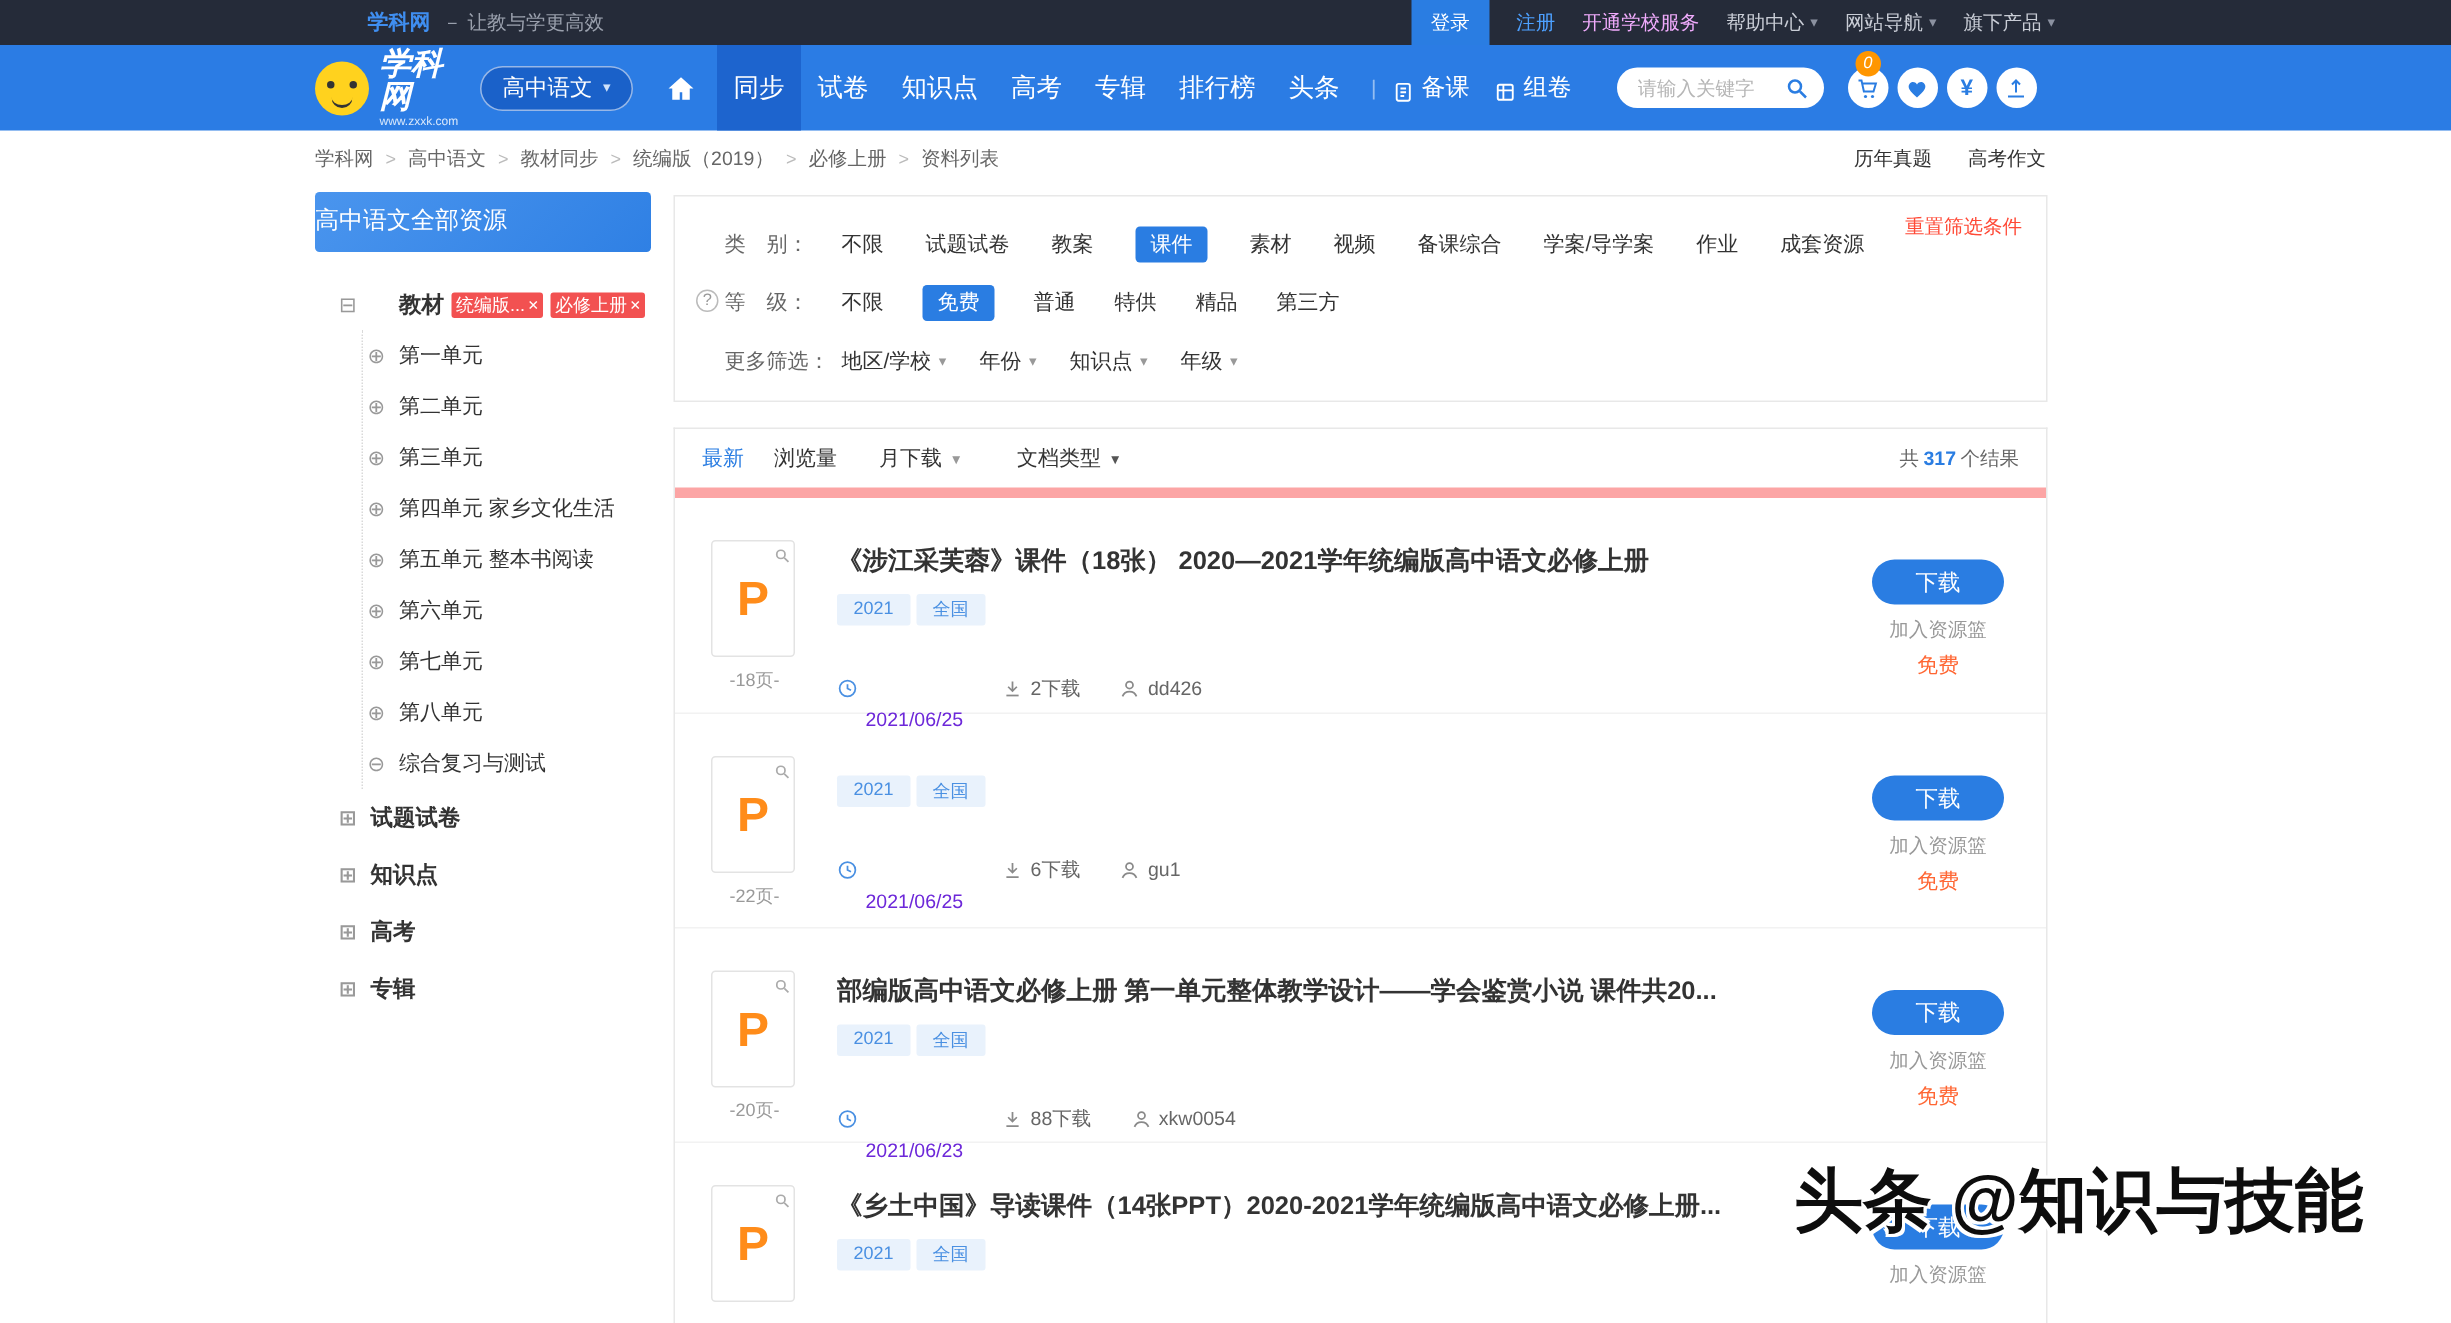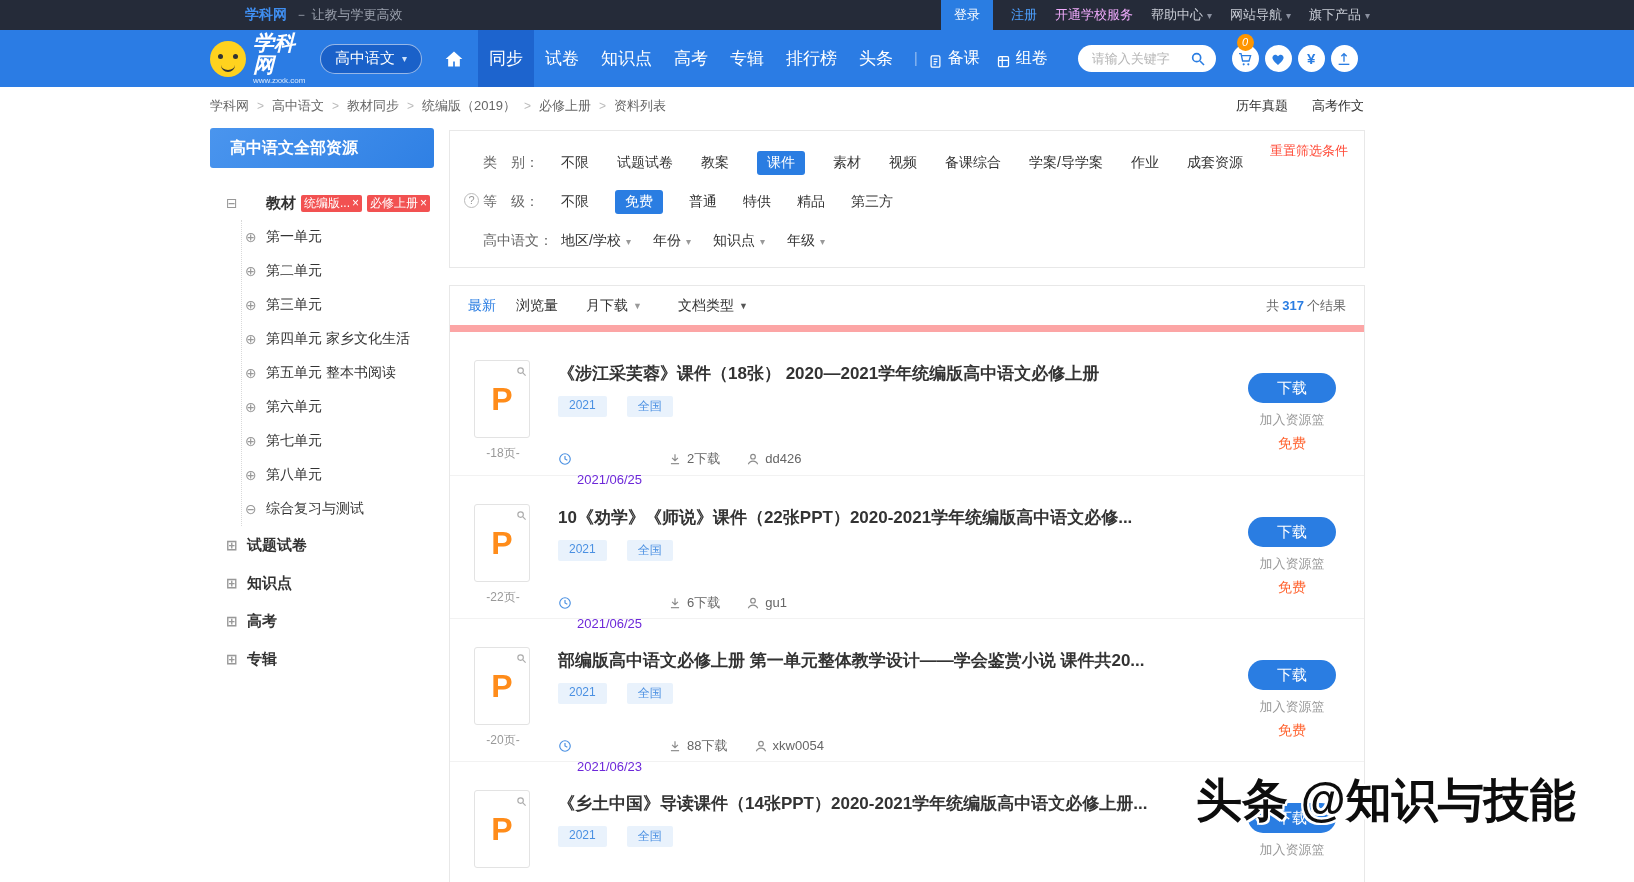--- a/index.html
+++ b/index.html
@@ -53,21 +53,21 @@
   .cart-badge { position:absolute; top:-11px; left:5px; min-width:17px; height:17px; border-radius:9px; background:#ff9600; color:#fff; font-size:11px; line-height:17px; text-align:center; padding:0 4px; }
 
   
   .crumb-bar { position:absolute; left:0; top:87px; width:1634px; height:38px; background:#fff; }
   .crumb-inner { position:absolute; left:210px; right:270px; top:0; height:38px; display:flex; align-items:center; font-size:13px; color:#666; }
   .crumb-sep { margin:0 8px; color:#bbb; font-size:12px; }
   .crumb-links { position:absolute; right:270px; top:0; height:38px; display:flex; align-items:center; gap:24px; font-size:13px; color:#333; }
 
   
   .sidebar { position:absolute; left:210px; top:128px; width:224px; }
-  .sidebar-title { height:40px; line-height:40px; background:linear-gradient(135deg,#4a95ee,#2f80e4); color:#fff; font-size:16px; padding-left:20px; border-radius:3px;font-weight:bold; }
+  .sidebar-title { height:40px; line-height:40px; background:linear-gradient(135deg,#4a95ee,#2f80e4); color:#fff; font-size:16px; border-radius:3px; }
   .tree { position:relative; padding-top:18px; }
   .tree-root { display:flex; align-items:center; padding-left:16px; height:34px; }
   .ticon { color:#999; font-size:14px; width:14px; line-height:14px; flex-shrink:0; background:#fff; }
   .root-label { font-weight:bold; font-size:15px; margin-left:6px; color:#333;padding-left:20px; }
   .side-tag { display:inline-flex; align-items:center; background:#f25151; color:#fff; font-size:12px; padding:1px 3px; border-radius:2px; margin-left:5px; line-height:15px; white-space:nowrap; }
   .side-tag .tag-x { margin-left:2px; font-size:12px; }
   .units { margin-left:31px; border-left:1px dotted #d9d9d9; }
   .units li { display:flex; align-items:center; height:34px; padding-left:3px; font-size:14px; color:#333; }
   .units li span.lbl { margin-left:7px; white-space:nowrap; }
   .sections li { display:flex; align-items:center; height:38px; padding-left:16px; font-size:15px; color:#333; font-weight:bold; }
@@ -99,21 +99,21 @@
 
   .result-item { display:flex; height:143px; padding:28px 16px 0 24px; }
   .result-item + .result-item { border-top:1px solid #f2f2f2; }
   .thumb-col { width:58px; flex-shrink:0; text-align:center; }
   .thumb { position:relative; display:block; width:56px; height:78px; background:#fff; border:1px solid #e3e3e3; border-radius:3px; }
   .ppt-p { position:absolute; left:0; right:0; top:20px; text-align:center; color:#ff8c1a; font-size:32px; font-weight:bold; line-height:36px; }
   .thumb-zoom { position:absolute; right:2px; top:2px; }
   .pages { margin-top:7px; font-size:12px; color:#999; }
   .item-main { flex:1; min-width:0; margin-left:26px; padding-top:2px; }
   .item-title { display:block; font-size:17px; font-weight:bold; color:#333; max-width:100%; overflow:hidden; white-space:nowrap; text-overflow:ellipsis; }
-  .item-tags { display:flex; gap:20px; margin-top:11px; }
+  .item-tags { display:flex; gap:4px; margin-top:11px; }
   .tag-blue { background:#e9f2fc; color:#4a90e2; font-size:12px; padding:2px 11px; border-radius:2px; }
   .item-meta { display:flex; align-items:center; gap:26px; margin-top:13px; font-size:13px; color:#666; }
   .meta { display:flex; align-items:center; gap:5px; }
   .meta-date i { color:#6d28d9;margin-top:42px; }
   .item-actions { width:112px; flex-shrink:0; text-align:center; padding-top:13px; }
   .btn-download { width:88px; height:30px; background:#2a7de2; border-radius:15px; color:#fff; font-size:15px; }
   .basket-link { display:block; margin-top:8px; color:#999; font-size:13px; }
   .price { margin-top:6px; color:#ff6633; font-size:14px; }
 
   
@@ -351,21 +351,21 @@
       <a>不限</a>
       <a class="f-chip">免费</a>
       <a>普通</a>
       <a>特供</a>
       <a>精品</a>
       <a>第三方</a>
     </div>
   </div>
 
   <div class="f-row">
-    <span class="f-label">高中语文：</span>
+    <span class="f-label">更多筛选：</span>
     <div class="f-opts gap22">
       <a class="f-drop">
           <span>地区/学校</span>
           <span class="dcaret">▾</span>
         </a>
       <a class="f-drop">
           <span>年份</span>
           <span class="dcaret">▾</span>
         </a>
       <a class="f-drop">
@@ -448,21 +448,20 @@
       <a class="thumb">
         <span class="ppt-p">P</span>
         <span class="thumb-zoom"><svg viewBox="0 0 24 24" width="11" height="11">
               <circle cx="10" cy="10" r="6" fill="none" stroke="#aaa" stroke-width="2.5"></circle>
               <line x1="15" y1="15" x2="21" y2="21" stroke="#aaa" stroke-width="2.5"></line>
             </svg></span>
       </a>
       <div class="pages">-22页-</div>
     </div>
     <div class="item-main">
-      <a class="item-title">10《劝学》《师说》课件（22张PPT）2020-2021学年统编版高中语文必修...</a>
       <div class="item-tags">
         <span class="tag-blue">2021</span>
         <span class="tag-blue">全国</span>
       </div>
       <div class="item-meta">
         <span class="meta meta-date">
             <svg viewBox="0 0 24 24" width="14" height="14" fill="none" stroke="#4a90e2" stroke-width="2">
               <circle cx="12" cy="12" r="9"></circle>
               <path d="M12 7v5l4 2"></path>
             </svg>

